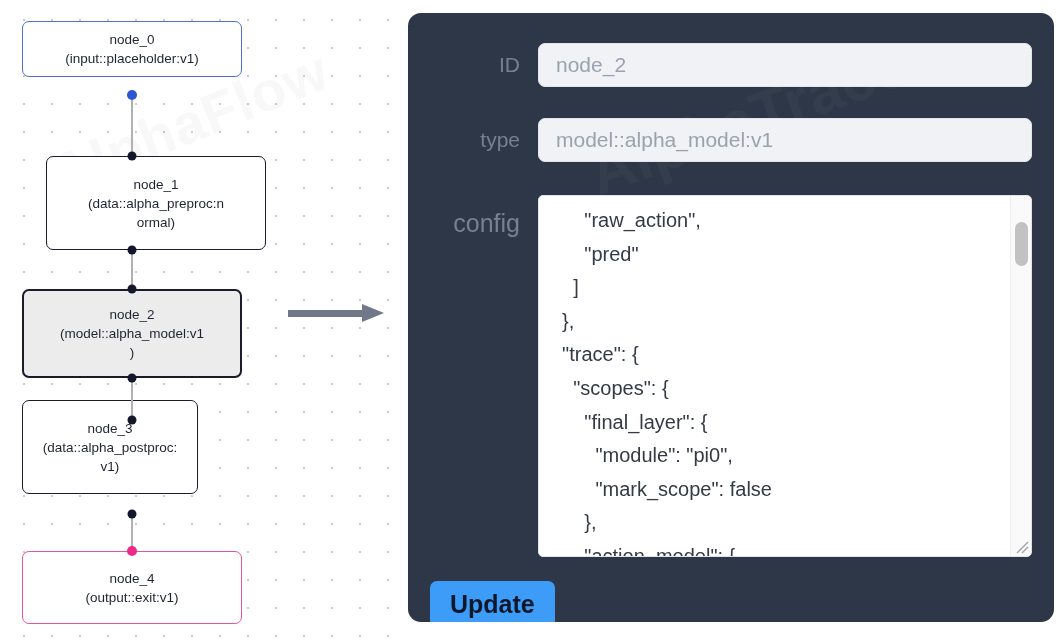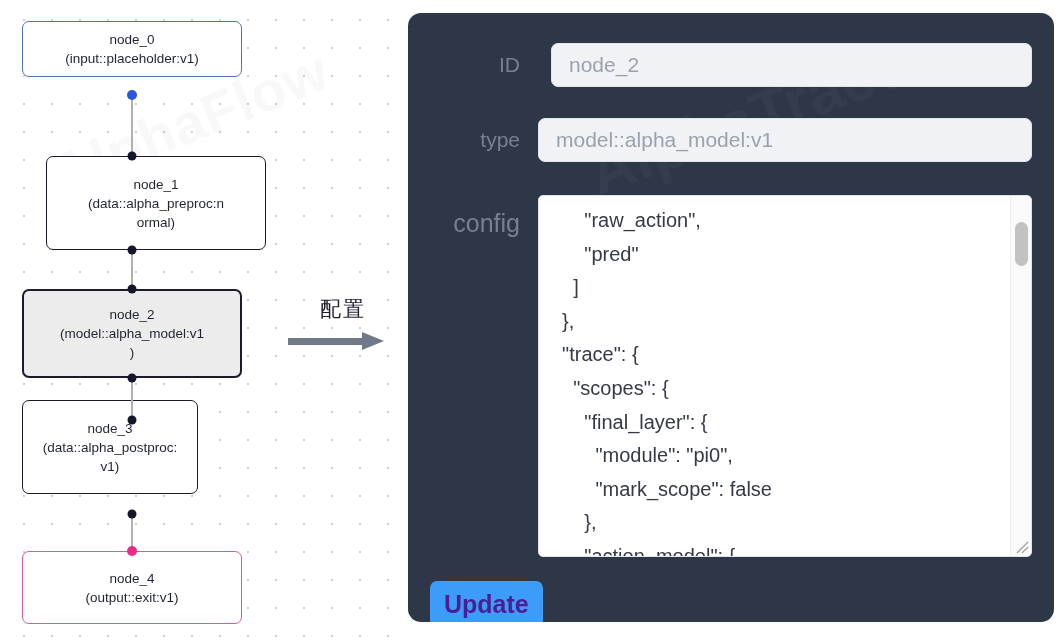--- a/index.html
+++ b/index.html
@@ -168,21 +168,21 @@
     border-radius: 7px;
     display: flex;
     align-items: center;
     padding: 0 17px;
     font-size: 21px;
     color: #9aa2ae;
     white-space: nowrap;
     overflow: hidden;
   }
 
-  #row-id   { top: 30px; gap: 13px; }
+  #row-id   { top: 30px; }
   #row-type { top: 105px; }
 
   #row-config {
     position: absolute;
     left: 22px;
     right: 22px;
     top: 182px;
     display: flex;
     align-items: flex-start;
   }
@@ -242,28 +242,28 @@
     width: 17px;
     height: 17px;
   }
   #config-resize-handle svg { display: block; }
 
   #update-button {
     position: absolute;
     left: 22px;
     top: 568px;
     height: 46px;
-    padding: 0 14px;
+    padding: 0 20px;
     display: flex;
     align-items: center;
     justify-content: center;
     background: #3d9cf7;
     border: none;
     border-radius: 7px;
-    color: #4c1d95;
+    color: #0f172a;
     font-size: 25px;
     font-weight: 700;
     font-family: "Liberation Sans", sans-serif;
     cursor: pointer;
   }
 </style>
 </head>
 <body>
 
 <div id="flow-canvas">
@@ -305,21 +305,20 @@
       <div class="handle" style="left: 132px; top: 250px;"></div>
       <div class="handle" style="left: 132px; top: 289px;"></div>
       <div class="handle" style="left: 132px; top: 378px;"></div>
       <div class="handle" style="left: 132px; top: 420px;"></div>
       <div class="handle" style="left: 132px; top: 514px;"></div>
       <div class="handle pink" style="left: 132px; top: 551px;"></div>
     </div>
 </div>
 
 <div id="transition-annotation">
-  <div id="transition-label">配置</div>
   <div id="transition-arrow">
     <div class="shaft"></div>
     <div class="head"></div>
   </div>
 </div>
 
 <div id="inspector-panel">
   <div id="panel-watermark">AlphaTrace</div>
 
   <div class="field-row" id="row-id">

